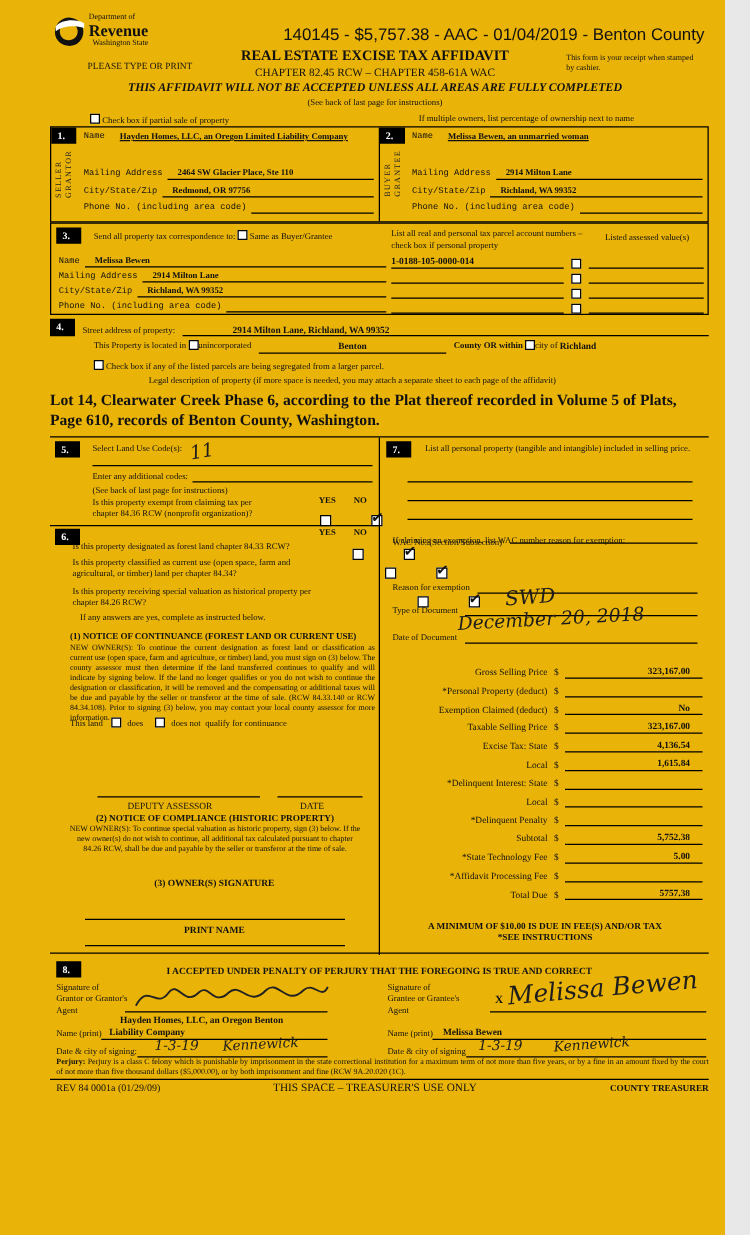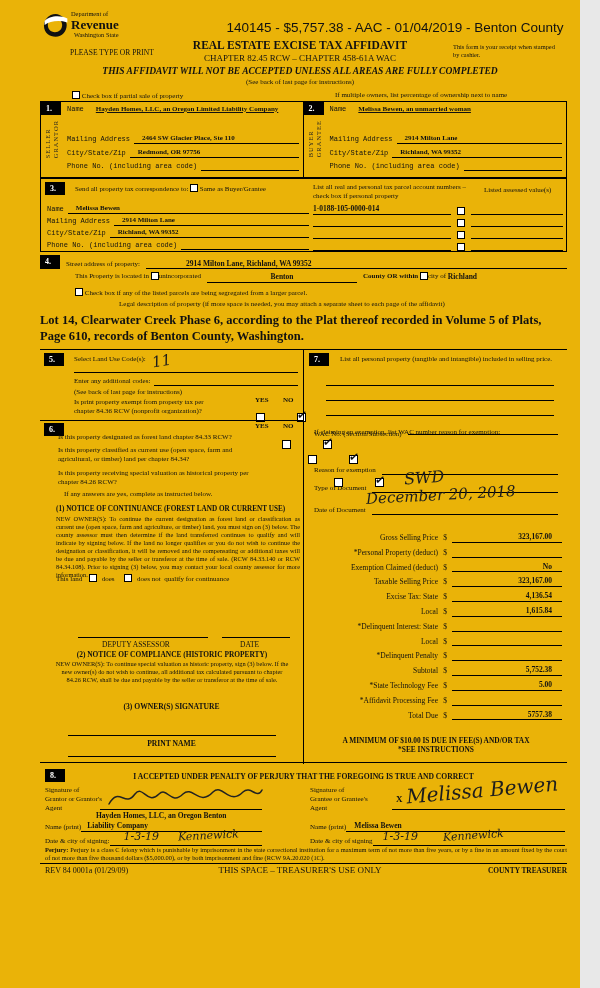--- a/index.html
+++ b/index.html
@@ -209,21 +209,21 @@
       <span class="numbox abs" style="left:4px;top:3px;">5.</span>
       <span class="abs f7" style="left:34px;top:5px;">Select Land Use Code(s):</span>
       <span class="abs hand" style="left:112px;top:2px;font-size:15px;transform:rotate(-10deg);">11</span>
       <span class="abs bline" style="left:34px;top:22px;width:224px;"></span>
       <div class="abs f7" style="left:34px;top:27px;display:flex;align-items:flex-end;width:224px;">
         <span>Enter any additional codes:</span>
         <span class="bline" style="flex:1;margin-left:4px;"></span>
       </div>
       <div class="abs f7" style="left:34px;top:38px;">(See back of last page for instructions)</div>
       <div class="abs f7" style="left:34px;top:48px;width:178px;">
-        <span>Is print property exempt from property tax per</span><br>
+        <span>Is this property exempt from claiming tax per</span><br>
         <span>chapter 84.36 RCW (nonprofit organization)?</span>
       </div>
       <span class="abs f7 b" style="left:215px;top:46px;">YES</span>
       <span class="abs f7 b" style="left:243px;top:46px;">NO</span>
       <span class="cb cb14 abs" style="left:216px;top:57px;"></span>
       <span class="cb cb14 abs" style="left:244px;top:57px;"><i class="mark">✓</i></span>
       <span class="abs" style="left:0;top:70px;width:263px;border-top:1px solid #000;"></span>
 
       <span class="numbox abs" style="left:4px;top:73px;">6.</span>
       <span class="abs f7 b" style="left:215px;top:72px;">YES</span>

